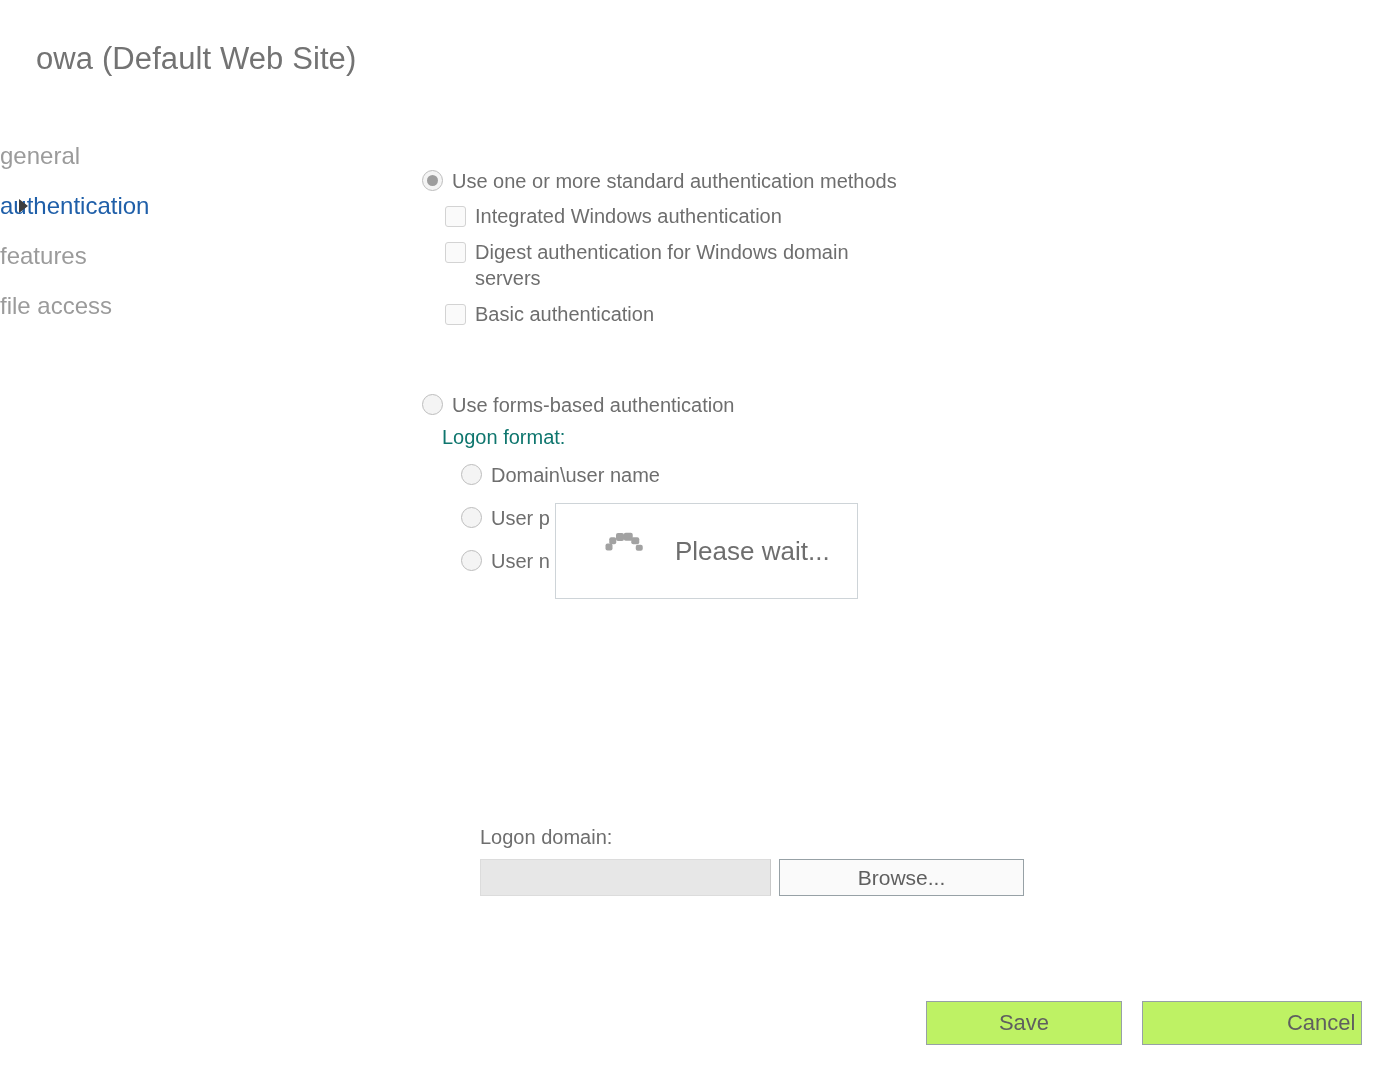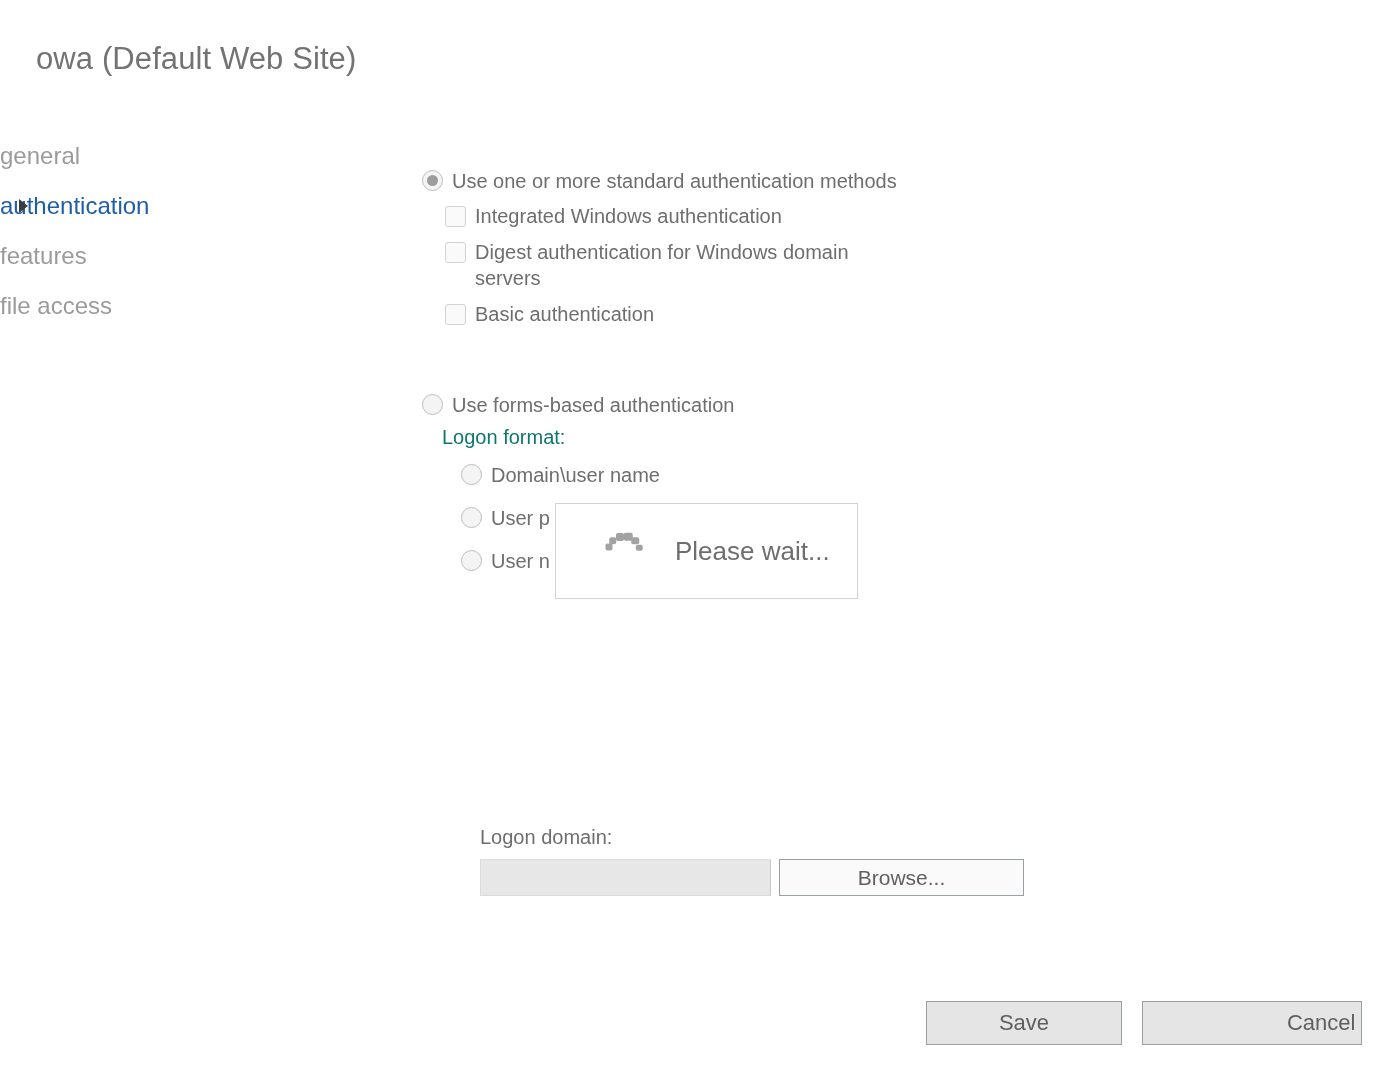--- a/index.html
+++ b/index.html
@@ -208,21 +208,21 @@
   
   #footer-buttons {
     position: absolute;
     left: 926px;
     top: 1001px;
   }
   .footer-btn {
     display: inline-block;
     box-sizing: border-box;
     height: 44px;
-    background: #e5e5e5;
+    background: #bef264;
     border: 1px solid #97a1a6;
     font-family: "Liberation Sans", sans-serif;
     font-size: 22px;
     color: #5f5f5f;
     cursor: pointer;
     vertical-align: top;
     line-height: 1;
   }
   #save-button { width: 196px; }
   #cancel-button { width: 220px; margin-left: 16px; text-align: right; }

